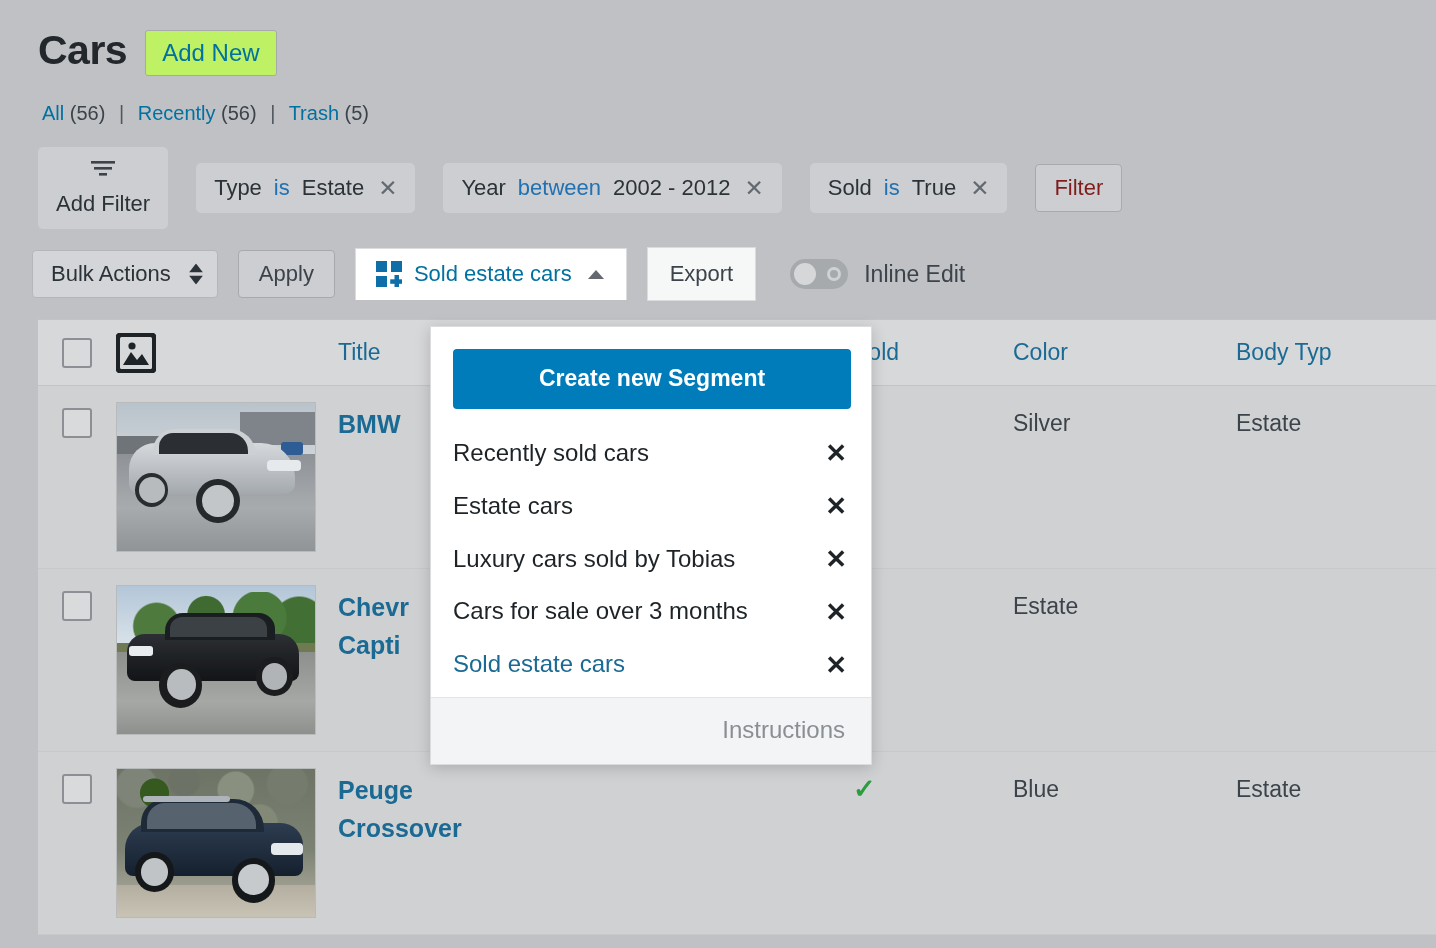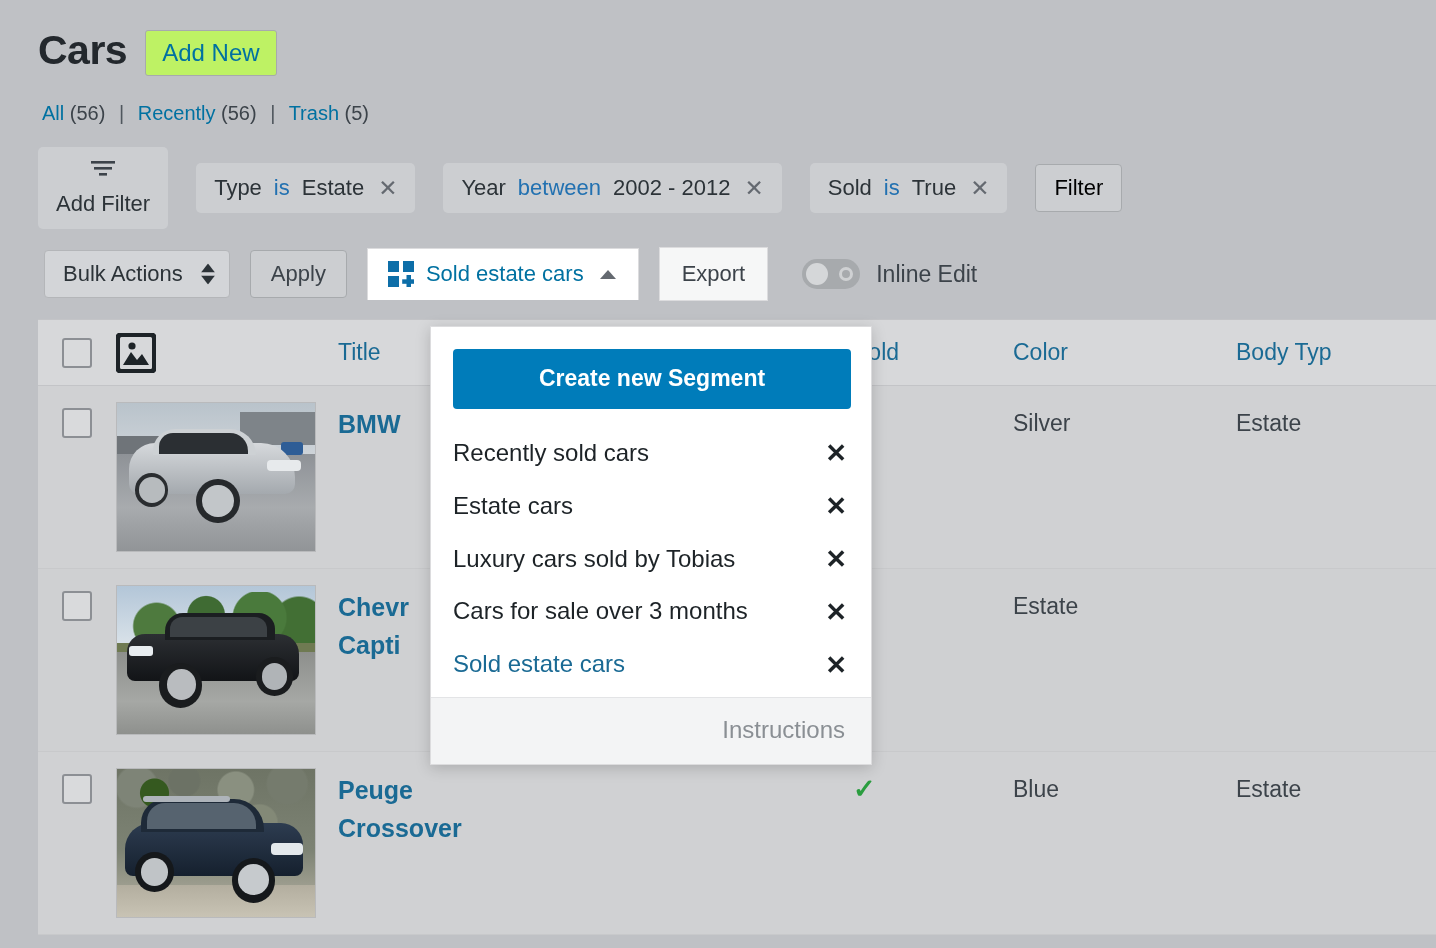--- a/index.html
+++ b/index.html
@@ -60,30 +60,30 @@
   .chip .op { color: #2271b1; }
   .chip .x {
     font-size: 23px; color: #646970; font-weight: 300;
     line-height: 1; margin-left: 2px;
   }
   .btn-plain {
     background: #ccced1;
     border: 1px solid #a7aaad;
     border-radius: 4px;
     font-size: 22px;
-    color: #000000;
+    color: #7f1d1d;
     padding: 10px 18px;
     cursor: pointer;
   }
   .filter-icon { display:block; }
 
   
   .actions-row {
     display: flex; align-items: center; gap: 20px;
-    padding: 18px 0 0 44px;
+    padding: 18px 0 0 32px;
     position: relative;
   }
   .select-wrap {
     position: relative;
     background: #d3d5d8;
     border: 1px solid #b4b6b9;
     border-radius: 4px;
     padding: 10px 46px 10px 18px;
     font-size: 22px;
     color: #2c3338;

